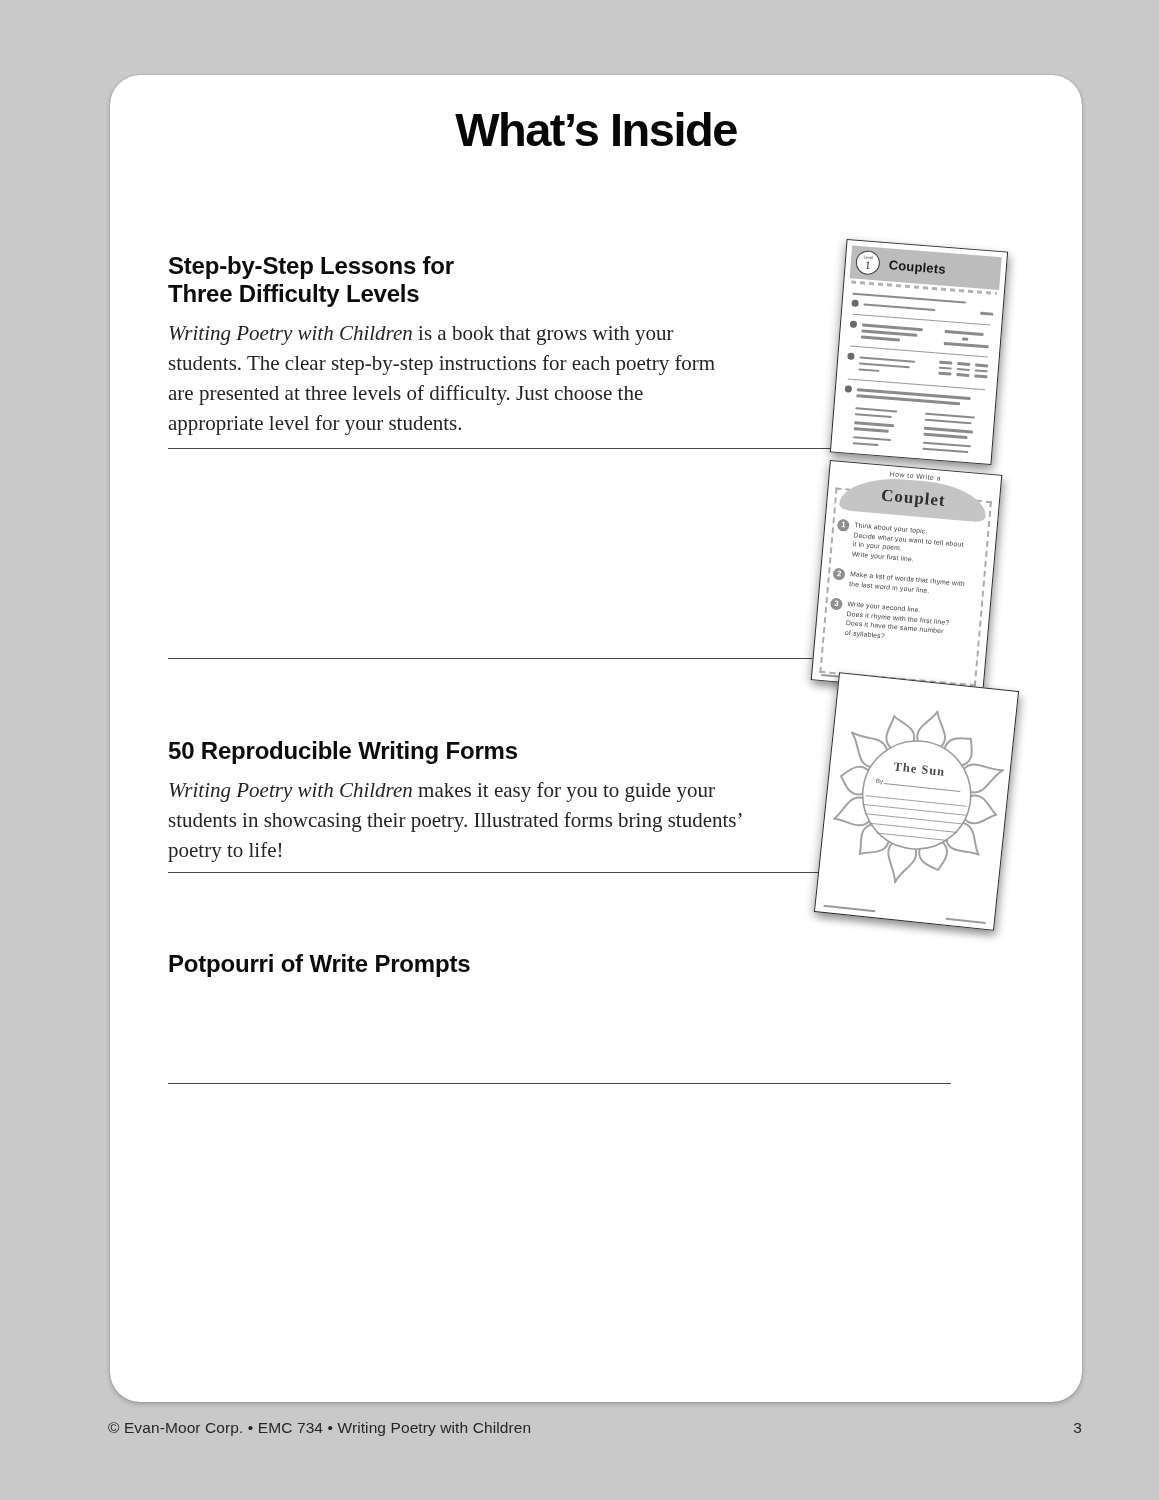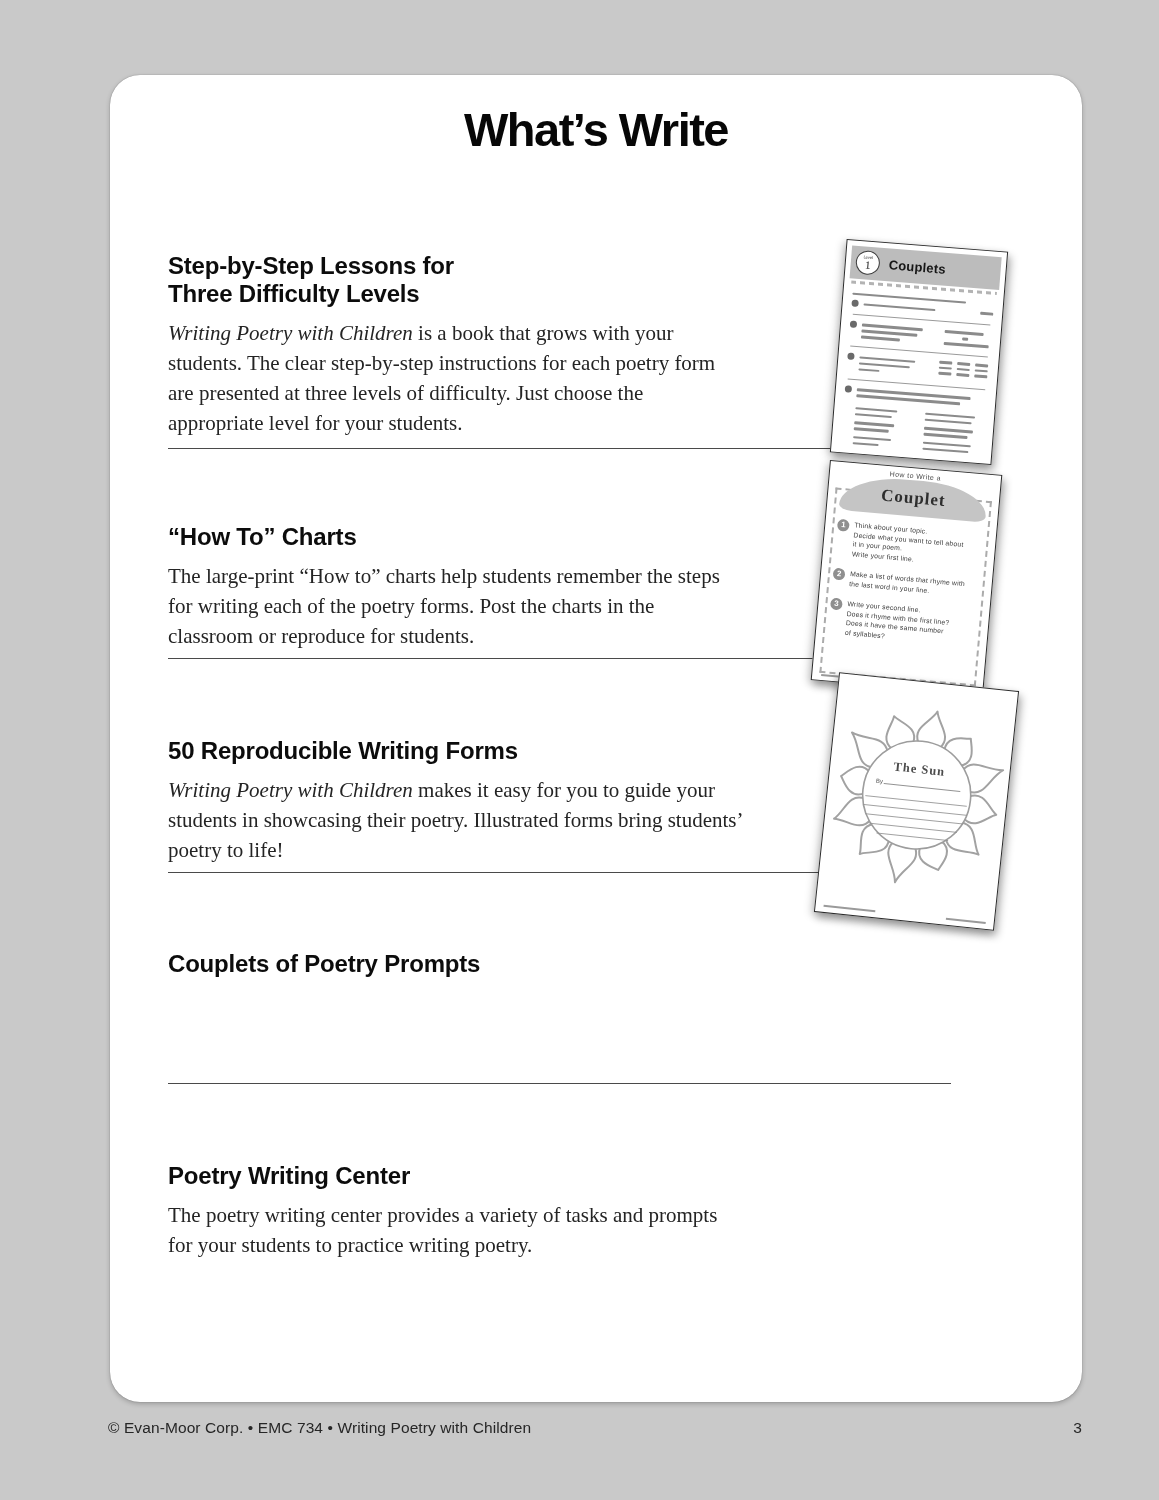--- a/index.html
+++ b/index.html
@@ -85,49 +85,41 @@
   .footer{
     position:absolute;left:108px;top:1419px;width:974px;
     display:flex;justify-content:space-between;align-items:baseline;
     font-size:15.5px;color:#262626;letter-spacing:.1px;
   }
 </style>
 </head>
 <body>
 
 <div class="card">
-  <h1 class="page-title">What’s Write</h1>
+  <h1 class="page-title">What’s Inside</h1>
 
   <section class="sec" style="top:152px">
     <h2>Step-by-Step Lessons for<br>Three Difficulty Levels</h2>
     <p><em>Writing Poetry with Children</em><span> is a book that grows with your students. The clear step-by-step instructions for each poetry form are presented at three levels of difficulty. Just choose the appropriate level for your students.</span></p>
   </section>
   <div class="divider" style="top:373px"></div>
 
-  <section class="sec" style="top:423px">
-    <h2>“How To” Charts</h2>
-    <p><span>The large-print “How to” charts help students remember the steps for writing each of the poetry forms. Post the charts in the classroom or reproduce for students.</span></p>
-  </section>
   <div class="divider" style="top:583px"></div>
 
   <section class="sec" style="top:637px">
     <h2>50 Reproducible Writing Forms</h2>
     <p><em>Writing Poetry with Children</em><span> makes it easy for you to guide your students in showcasing their poetry. Illustrated forms bring students’ poetry to life!</span></p>
   </section>
   <div class="divider" style="top:797px"></div>
 
   <section class="sec" style="top:850px">
-    <h2>Couplets of Poetry Prompts</h2>
+    <h2>Potpourri of Write Prompts</h2>
   </section>
   <div class="divider" style="top:1008px"></div>
 
-  <section class="sec" style="top:1062px">
-    <h2>Poetry Writing Center</h2>
-    <p><span>The poetry writing center provides a variety of tasks and prompts for your students to practice writing poetry.</span></p>
-  </section>
 
   <div id="thumb1" class="thumb">
     <div class="t1-band">
       <span class="t1-badge">
         <span class="lvl">Level</span>
         <span class="num">1</span>
       </span>
       <span class="t1-bandtitle">Couplets</span>
     </div>
     <div class="t1-perf"></div>

